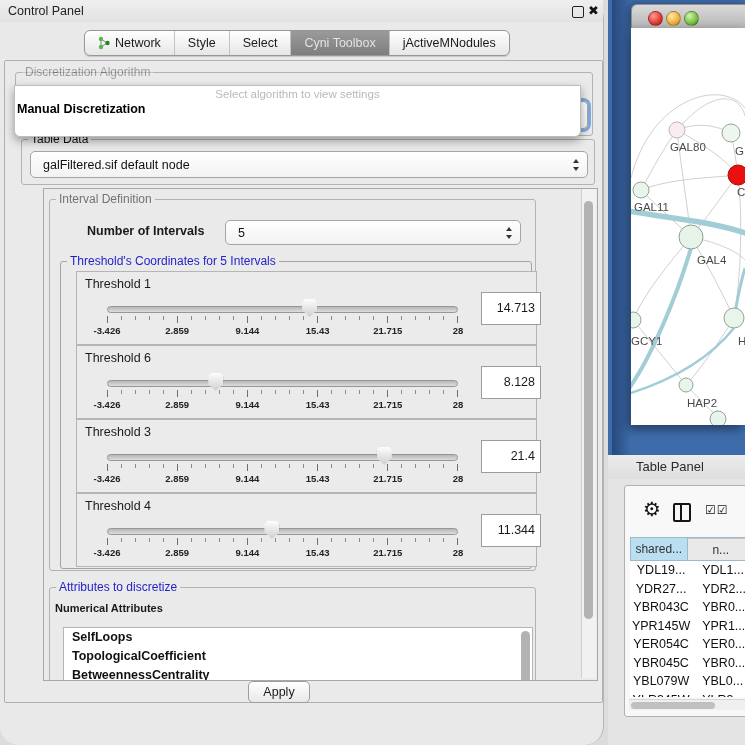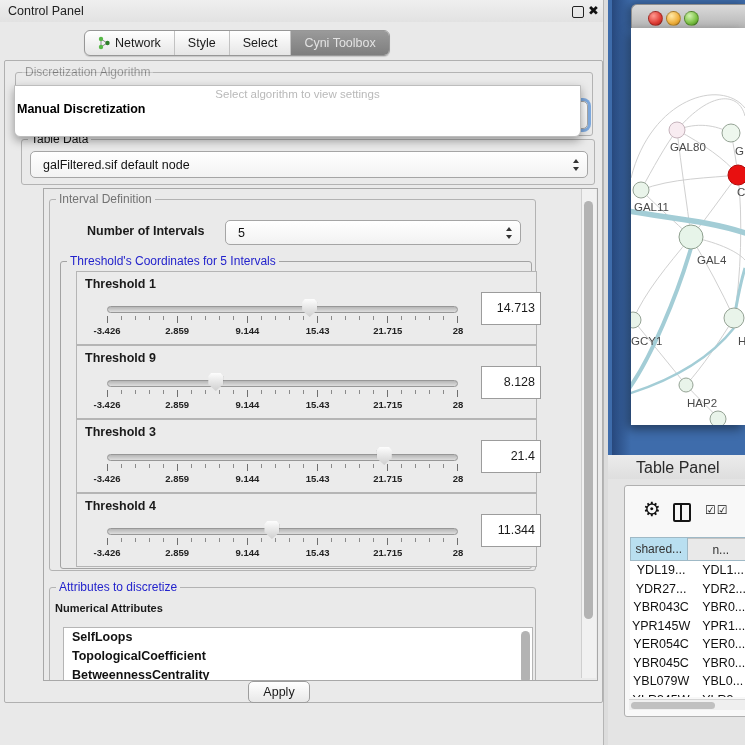--- a/index.html
+++ b/index.html
@@ -1,21 +1,21 @@
 <!DOCTYPE html>
 <html><head>
 <meta charset="utf-8">
 <style>
   html,body{margin:0;padding:0;}
   body{font-family:"Liberation Sans","DejaVu Sans",sans-serif;background:#c9c9c9;}
   .root{position:relative;width:745px;height:745px;overflow:hidden;background:#dcdcdc;font-size:12px;color:#1a1a1a;}
   .abs{position:absolute;}
 
   
-  .cpanel{left:0;top:0;width:603px;height:745px;background:#e9e9e9;border-right:1px solid #b5b5b5;}
+  .cpanel{left:0;top:0;width:603px;height:745px;background:#e9e9e9;border-right:1px solid #b5b5b5;border-radius:19px;}
   .cp-titlebar{left:0;top:0;width:603px;height:22px;background:linear-gradient(#efefef,#e2e2e2);}
   .cp-title{left:8px;top:4px;font-size:12.5px;color:#222;}
   .float-btn{left:572px;top:6px;width:10px;height:10px;border:1.5px solid #222;border-radius:2px;}
   .close-btn{left:588px;top:3px;font-size:13px;font-weight:bold;color:#111;}
 
   .seg{display:flex;position:absolute;border:1px solid #979797;border-radius:6px;overflow:hidden;background:linear-gradient(#ffffff,#e6e6e6);box-shadow:0 1px 1px rgba(0,0,0,.15);}
   .seg .sg{padding:0 13px;height:24px;line-height:24px;font-size:12.5px;color:#1a1a1a;border-left:1px solid #c2c2c2;white-space:nowrap;display:flex;align-items:center;gap:4px;}
   .seg .sg:first-child{border-left:none;}
   .seg .sg.sel{background:linear-gradient(#9a9a9a,#7e7e7e);color:#e3e3e3;}
 
@@ -36,21 +36,21 @@
   .popup-opt1{left:2px;top:16px;font-weight:bold;font-size:12.5px;color:#000;}
   .popup-opt2{left:2px;top:33px;font-size:12.5px;color:#000;}
 
   .focusring{box-shadow:0 0 0 3px #7ea9dd;}
 
   .scrollpane{left:42px;top:187px;width:553px;height:491px;border:1px solid #a8a8a8;background:#eaeaea;overflow:hidden;}
   .vsb{left:580px;top:188px;width:14px;height:489px;background:#f1f1f1;border-left:1px solid #cfcfcf;}
   .vsb-thumb{left:2px;top:12px;width:9px;height:418px;background:#b3b3b3;border-radius:5px;}
 
   .thr-row{position:absolute;left:15px;width:459px;height:72px;border:1px solid #b5b5b5;background:#ebebeb;}
-  .thr-label{position:absolute;left:8px;top:5px;font-weight:bold;font-size:12.5px;}
+  .thr-label{position:absolute;left:8px;top:5px;font-weight:normal;font-size:12.5px;}
   .slider{position:absolute;left:30px;top:26px;width:351px;height:40px;}
   .track{position:absolute;left:0;right:0;top:8px;height:5px;background:linear-gradient(#b6b6b6,#dedede);border:1px solid #979797;border-radius:4px;}
   .thumb{position:absolute;top:1px;width:15px;height:18px;margin-left:-7.5px;background:linear-gradient(#fdfdfd,#cfcfcf);clip-path:polygon(50% 100%,0 62%,0 18%,18% 0,82% 0,100% 18%,100% 62%);filter:drop-shadow(0 1px 1px rgba(0,0,0,.4));}
   .ticks-minor{position:absolute;left:0;right:0;top:18px;height:4px;background:repeating-linear-gradient(to right,#8a8a8a 0 1px,transparent 1px 4%);border-right:1px solid #8a8a8a;}
   .ticks-major{position:absolute;left:0;right:0;top:18px;height:7px;background:repeating-linear-gradient(to right,#6f6f6f 0 1px,transparent 1px 20%);border-right:1px solid #6f6f6f;}
   .tick-labels{position:absolute;left:0;right:0;top:27px;height:11px;font-size:9.5px;font-weight:bold;color:#222;}
   .tick-labels span{position:absolute;transform:translateX(-50%);white-space:nowrap;}
   .tl0{left:0%;}.tl1{left:20%;}.tl2{left:40%;}.tl3{left:60%;}.tl4{left:80%;}.tl5{left:100%;}
   .valbox{position:absolute;left:404px;top:20px;width:53px;height:31px;background:#fff;border:1px solid #9c9c9c;font-size:12.5px;text-align:right;line-height:31px;padding-right:5px;}
 
@@ -65,21 +65,21 @@
   .desk-edge{left:4px;top:0;width:19px;height:455px;background:linear-gradient(90deg,#27487d,#3e6cab);}
   .netwin{left:631px;top:4px;width:114px;height:421px;}
   .net-titlebar{left:0;top:0;width:114px;height:24px;background:linear-gradient(#dadada,#b4b4b4);border:1px solid #8e8e8e;border-right:none;border-radius:6px 0 0 0;box-shadow:-3px 0 8px rgba(0,0,0,.35);}
   .light{position:absolute;top:5.5px;width:13px;height:13px;border-radius:50%;border:1px solid rgba(0,0,0,.25);}
   .light.red{left:16px;background:radial-gradient(circle at 35% 30%,#ff9a90,#e03c34 60%,#a31d16);}
   .light.yellow{left:34px;background:radial-gradient(circle at 35% 30%,#ffe9a8,#f0b03c 60%,#b87d14);}
   .light.green{left:52px;background:radial-gradient(circle at 35% 30%,#d2f3b0,#7ac142 60%,#3f7d1a);}
   .net-canvas{left:0;top:24px;width:114px;height:397px;background:#fff;box-shadow:-3px 4px 10px rgba(0,0,0,.45);overflow:hidden;}
 
   .tp-header{left:608px;top:455px;width:137px;height:24px;background:linear-gradient(#ececec,#dedede);border-bottom:1px solid #c2c2c2;}
-  .tp-title{left:28px;top:4px;font-size:16px;color:#2a2a2a;}
+  .tp-title{left:28px;top:4px;font-size:13px;color:#2a2a2a;}
   .tp-body{left:608px;top:479px;width:137px;height:266px;background:#e4e4e4;}
   .tp-card{left:16px;top:6px;width:130px;height:230px;background:#f8f8f8;border:1px solid #b0b0b0;border-radius:3px;}
   .gear{position:absolute;left:18px;top:13px;font-size:20px;color:#111;line-height:20px;}
   .colicon{position:absolute;left:48px;top:17px;width:14px;height:15px;border:2px solid #151515;border-radius:2px;}
   .colicon:before{content:"";position:absolute;left:5px;top:0;bottom:0;width:2px;background:#151515;}
   .checks{position:absolute;left:80px;top:17px;font-size:12px;letter-spacing:1px;color:#111;}
   .tbl{position:absolute;left:5px;top:51px;width:124px;height:160px;overflow:hidden;}
   .tbl-hrow{display:flex;height:22px;border:1px solid #9fb9c6;border-right:none;}
   .th1{width:71px;background:#b9dff0;border-right:1px solid #9fb9c6;text-align:center;line-height:22px;font-size:12px;color:#333;}
   .th2{width:85px;background:#e9e9e9;border-top:1px solid #c4c4c4;text-align:center;line-height:22px;font-size:12px;color:#333;}
@@ -117,20 +117,23 @@
         <span>Network</span>
       </div>
       <div class="sg">
           <span>Style</span>
         </div>
       <div class="sg">
           <span>Select</span>
         </div>
       <div class="sg sel">
           <span>Cyni Toolbox</span>
+        </div>
+      <div class="sg">
+          <span>jActiveMNodules</span>
         </div>
     </div>
 
     <div class="abs content">
 
       <div class="group" style="left:10px;top:11px;width:576px;height:62px;">
         <div class="gtitle" style="left:6px;top:-7px;opacity:.38;">Discretization Algorithm</div>
         <div class="combo focusring" style="left:8px;top:28px;width:562px;height:26px;">
           <div class="spin"></div>
         </div>
@@ -176,21 +179,21 @@
                   <span class="tl2">9.144</span>
                   <span class="tl3">15.43</span>
                   <span class="tl4">21.715</span>
                   <span class="tl5">28</span>
                 </div>
               </div>
               <div class="valbox">14.713</div>
             </div>
 
             <div class="thr-row" style="top:83px;">
-              <div class="thr-label">Threshold 9</div>
+              <div class="thr-label">Threshold 6</div>
               <div class="slider">
                 <div class="track"></div>
                 <div class="thumb" style="left: 31%;"></div>
                 <div class="ticks-minor"></div>
                   <div class="ticks-major"></div>
                 <div class="tick-labels">
                   <span class="tl0">-3.426</span>
                   <span class="tl1">2.859</span>
                   <span class="tl2">9.144</span>
                   <span class="tl3">15.43</span>

